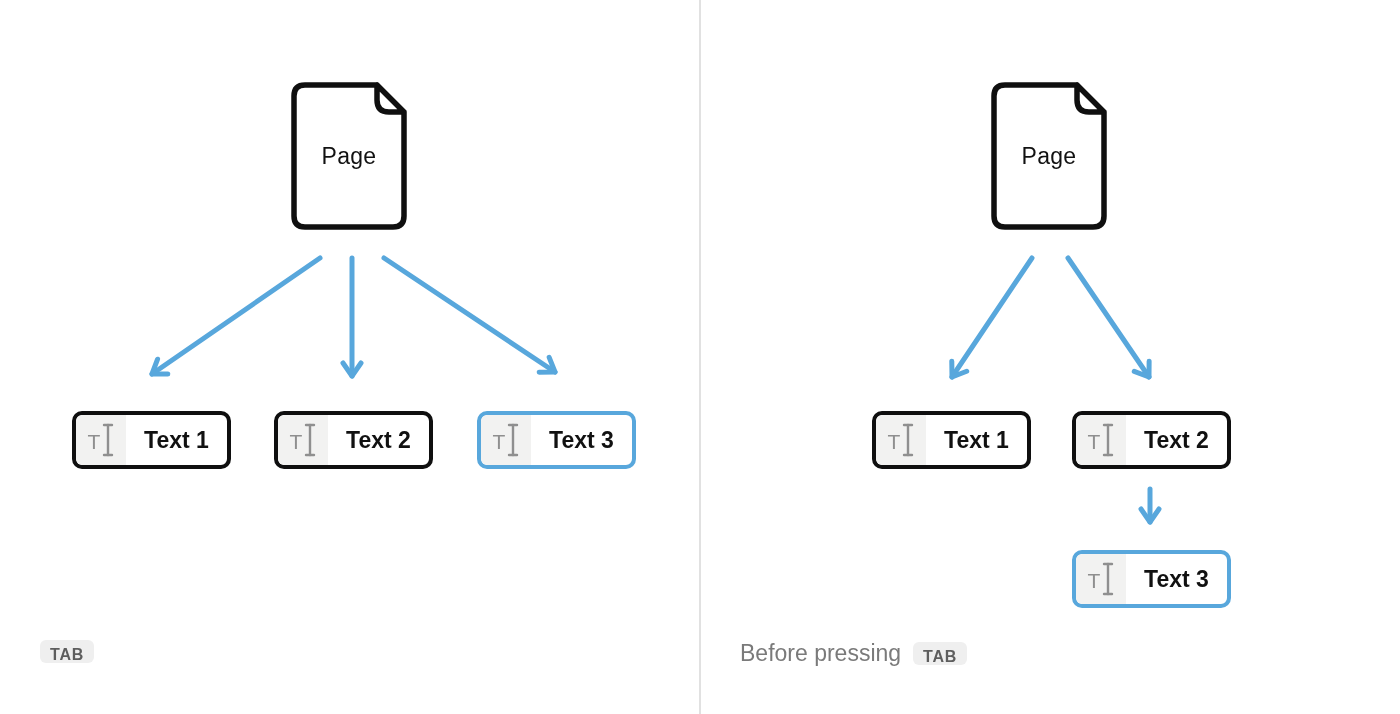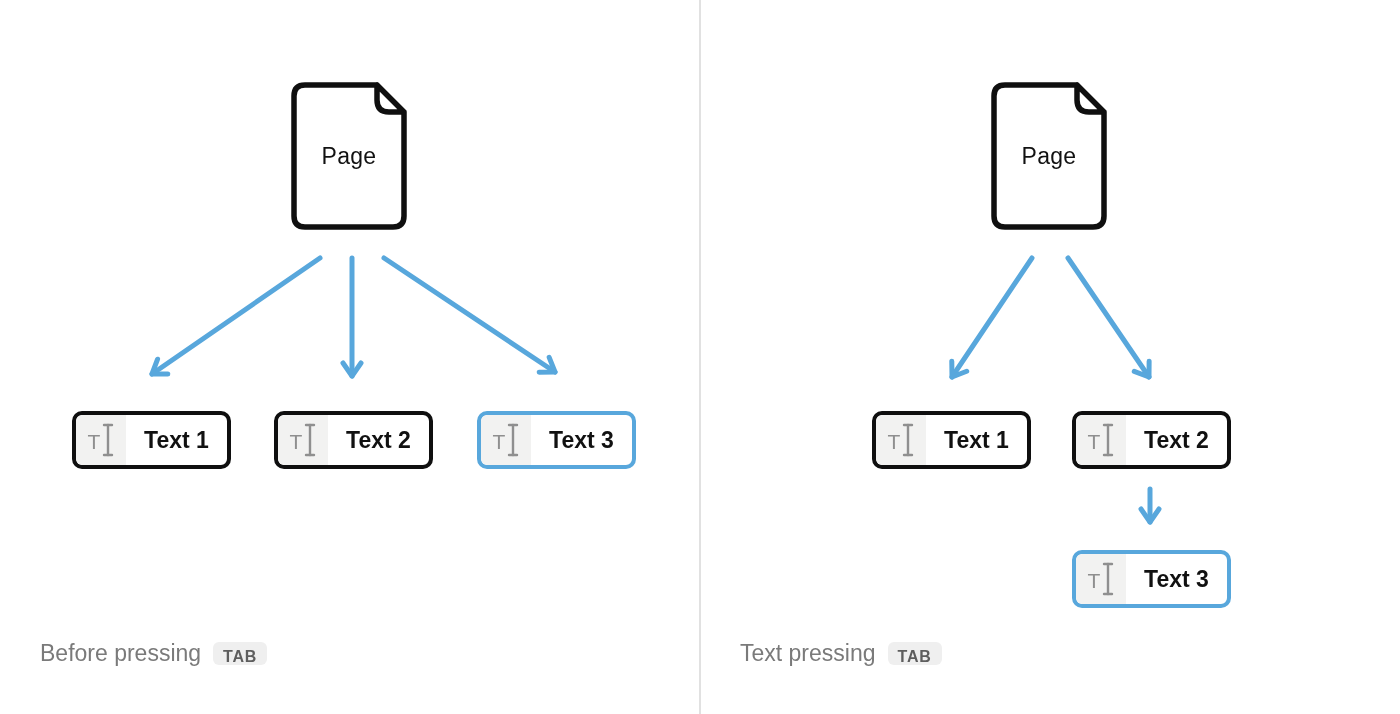--- a/index.html
+++ b/index.html
@@ -143,21 +143,20 @@
             <path d="M 2 2 H 10"></path>
               <path d="M 6 2 V 32"></path>
               <path d="M 2 32 H 10"></path>
           </g>
         </svg>
       </span>
       <span class="block-label">Text 3</span>
     </div>
 
     <div class="caption">
-      <span>Before pressing</span>
       <span class="kbd">TAB</span>
     </div>
   </section>
 
   <section class="panel after">
     <svg class="arrows" width="700" height="714">
       <defs>
         <marker id="ahA" markerWidth="34" markerHeight="34" refX="22" refY="17" orient="auto" markerUnits="userSpaceOnUse">
           <path d="M 9 8 L 22 17 L 9 26" fill="none" stroke="#58a7dc" stroke-width="5" stroke-linecap="round" stroke-linejoin="round"></path>
         </marker>
@@ -212,19 +211,19 @@
             <path d="M 2 2 H 10"></path>
               <path d="M 6 2 V 32"></path>
               <path d="M 2 32 H 10"></path>
           </g>
         </svg>
       </span>
       <span class="block-label">Text 3</span>
     </div>
 
     <div class="caption">
-      <span>Text pressing</span>
+      <span>Before pressing</span>
       <span class="kbd">TAB</span>
     </div>
   </section>
 
   <div class="divider"></div>
 </div>
 
 </body></html>

